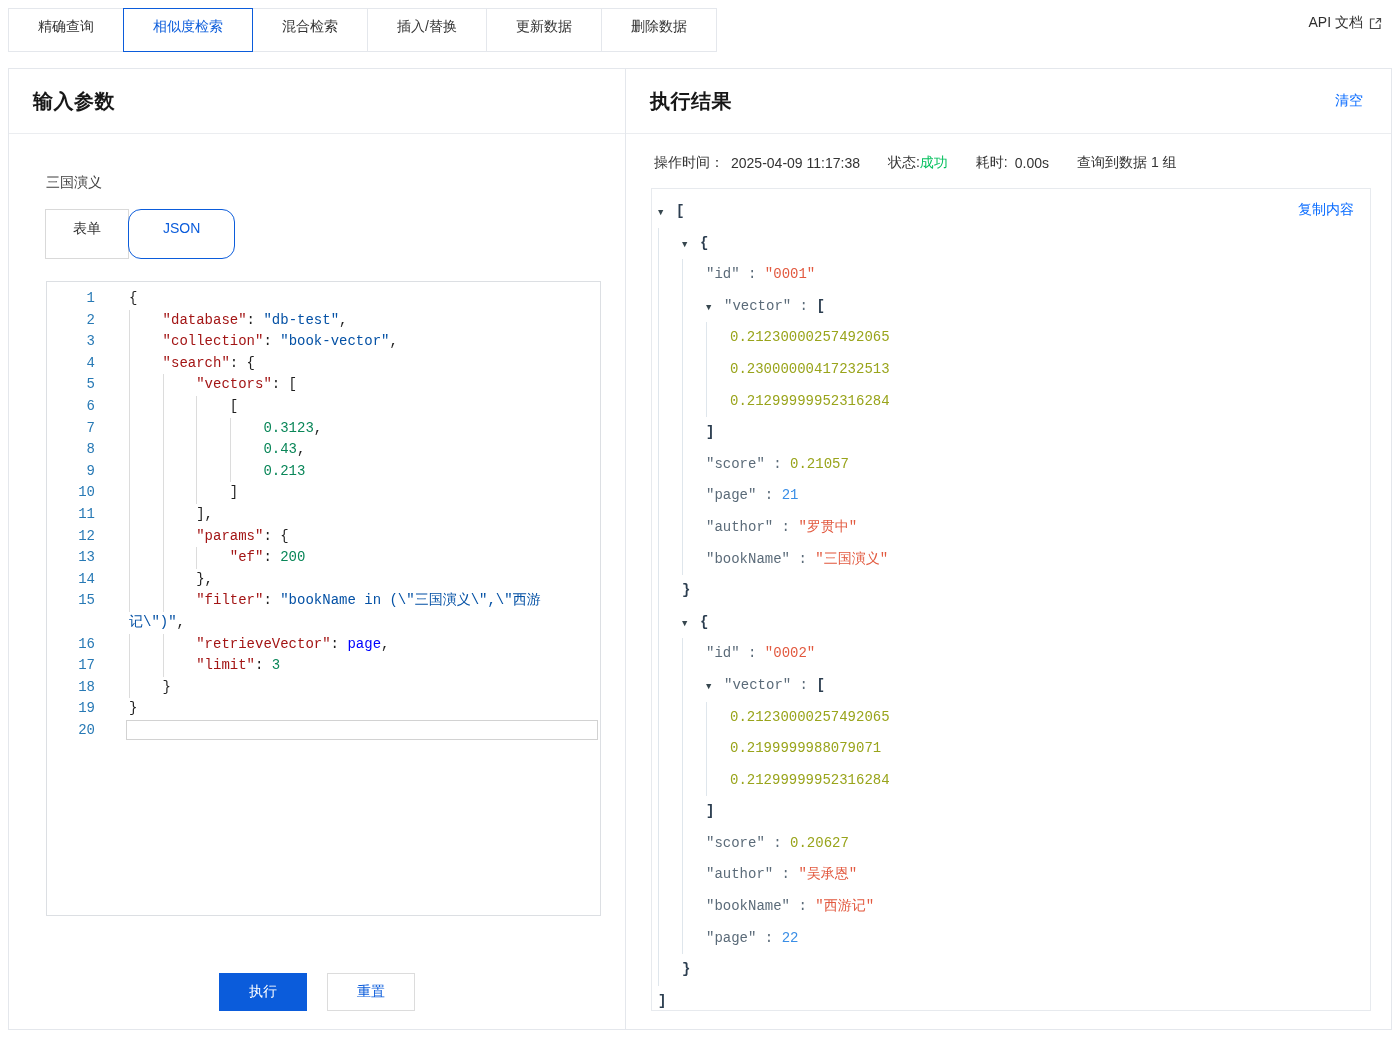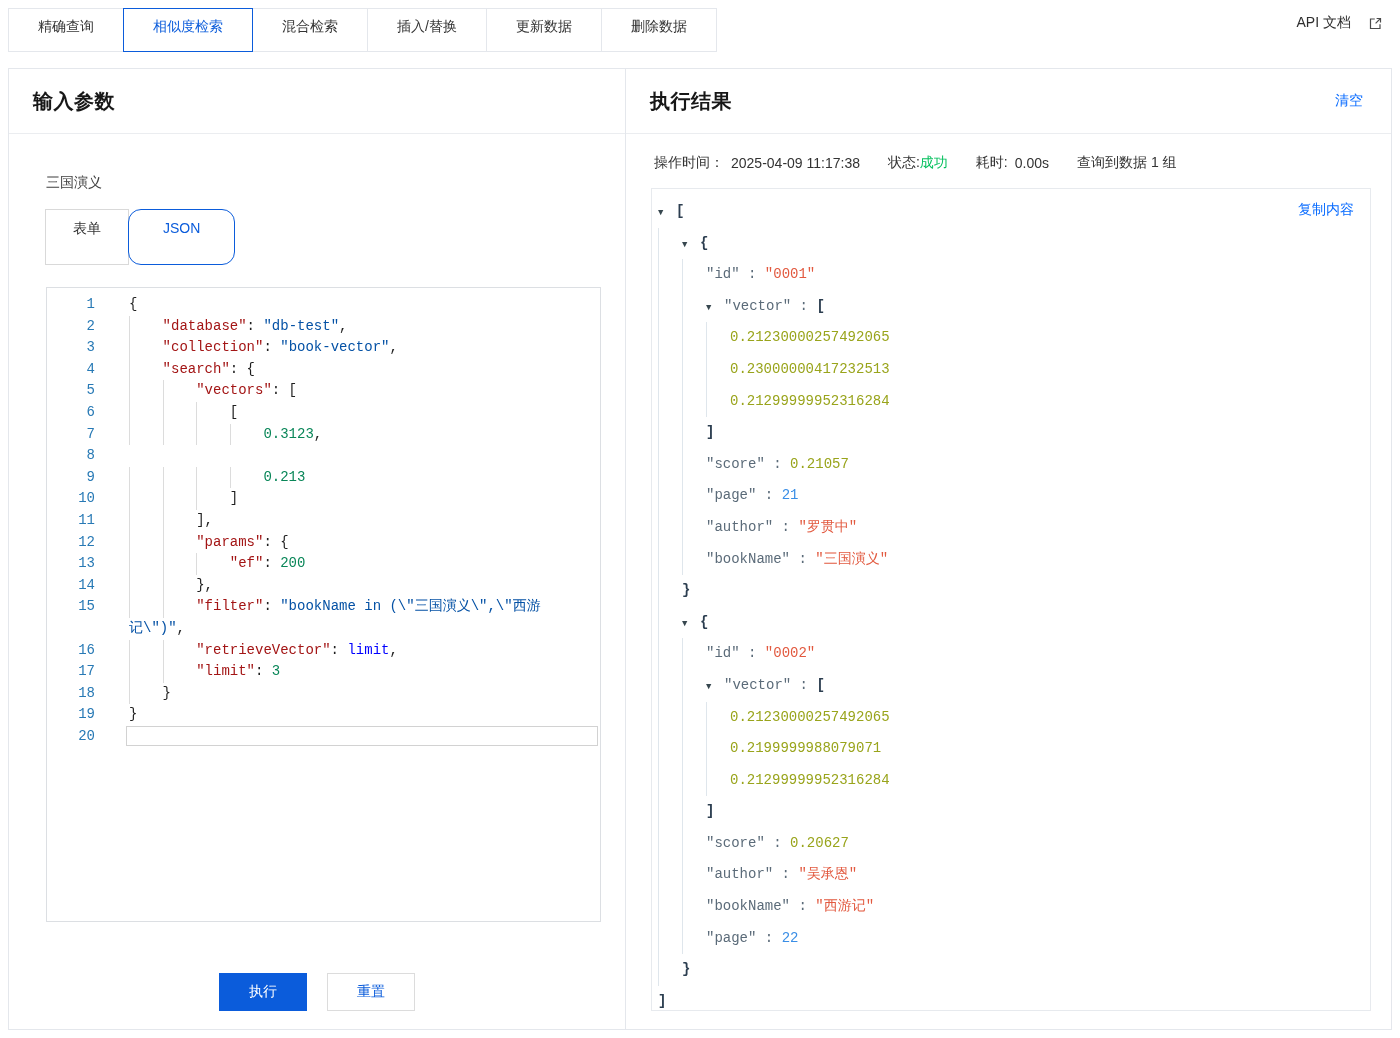--- a/index.html
+++ b/index.html
@@ -5,37 +5,37 @@
   html,body{margin:0;padding:0;background:#fff;}
   body{font-family:"Liberation Sans","DejaVu Sans",sans-serif;color:#333;}
   .page{position:relative;width:1400px;height:1038px;background:#fff;overflow:hidden;}
 
   
   .tabbar{position:absolute;top:8px;left:8px;display:flex;}
   .tab{height:44px;line-height:34px;box-sizing:border-box;padding:0 29px;font-size:14px;color:#333;
        background:#fff;border:1px solid #e4e7ec;margin-left:-1px;cursor:pointer;position:relative;white-space:nowrap;}
   .tab:first-child{margin-left:0;}
   .tab.active{color:var(--accent);border-color:var(--accent);z-index:2;}
-  .api{position:absolute;top:14px;right:18px;font-size:14px;color:#2e2e2e;display:flex;align-items:center;gap:18px;cursor:pointer;text-align:center;}
+  .api{position:absolute;top:14px;right:18px;font-size:14px;color:#2e2e2e;display:flex;align-items:center;gap:6px;cursor:pointer;text-align:center;}
   .api svg{display:block;}
 
   
   .card{position:absolute;left:8px;right:8px;top:68px;bottom:8px;border:1px solid #e4e7ec;background:#fff;display:flex;}
   .col-l{width:616px;flex:0 0 616px;border-right:1px solid #e4e7ec;display:flex;flex-direction:column;position:relative;}
   .col-r{flex:1;min-width:0;display:flex;flex-direction:column;}
   .phead{flex:0 0 64px;height:64px;display:flex;align-items:center;justify-content:space-between;
          padding:0 28px 0 24px;border-bottom:1px solid #ebedf0;}
   .ptitle{font-size:20px;font-weight:bold;color:#171717;letter-spacing:.5px;}
   .linklike{font-size:14px;color:var(--link);cursor:pointer;}
 
   
   .lbody{flex:1;padding-left:37px;position:relative;}
   .inlabel{margin-top:40px;font-size:14px;color:#404040;}
   .modes{display:flex;margin-top:17px;}
-  .mode{height:56px;line-height:36px;box-sizing:border-box;padding:0 27px;border:1px solid #d9d9d9;background:#fff;
+  .mode{height:50px;line-height:36px;box-sizing:border-box;padding:0 27px;border:1px solid #d9d9d9;background:#fff;
         font-size:14px;color:#333;cursor:pointer;margin-left:-1px;position:relative;}
   .mode.active{border-color:var(--accent);color:var(--accent);z-index:2;padding:0 34px;border-radius:13px;}
 
   
   .editor{margin-top:22px;width:555px;height:635px;box-sizing:border-box;border:1px solid #dcdfe3;
           font-family:"Liberation Mono","DejaVu Sans Mono",monospace;font-size:14px;padding-top:6px;
           overflow:hidden;cursor:text;background:#fff;}
   .eline{display:flex;height:21.6px;line-height:21.6px;white-space:pre;}
   .gut{flex:0 0 48px;text-align:right;color:var(--ed-ln);}
   .ecode{margin-left:34px;flex:1;}
@@ -105,30 +105,30 @@
           <div class="mode active">JSON</div>
         </div>
         <div class="editor" id="editor">
             <div class="eline"><span class="gut">1</span><div class="ecode"><span class="e-p">{</span></div></div>
             <div class="eline"><span class="gut">2</span><div class="ecode"><span class="g"></span><span class="e-k">"database"</span><span class="e-p">: </span><span class="e-s">"db-test"</span><span class="e-p">,</span></div></div>
             <div class="eline"><span class="gut">3</span><div class="ecode"><span class="g"></span><span class="e-k">"collection"</span><span class="e-p">: </span><span class="e-s">"book-vector"</span><span class="e-p">,</span></div></div>
             <div class="eline"><span class="gut">4</span><div class="ecode"><span class="g"></span><span class="e-k">"search"</span><span class="e-p">: {</span></div></div>
             <div class="eline"><span class="gut">5</span><div class="ecode"><span class="g"></span><span class="g"></span><span class="e-k">"vectors"</span><span class="e-p">: [</span></div></div>
             <div class="eline"><span class="gut">6</span><div class="ecode"><span class="g"></span><span class="g"></span><span class="g"></span><span class="e-p">[</span></div></div>
             <div class="eline"><span class="gut">7</span><div class="ecode"><span class="g"></span><span class="g"></span><span class="g"></span><span class="g"></span><span class="e-n">0.3123</span><span class="e-p">,</span></div></div>
-            <div class="eline"><span class="gut">8</span></div>
+            <div class="eline"><span class="gut">8</span><div class="ecode"><span class="g"></span><span class="g"></span><span class="g"></span><span class="g"></span><span class="e-n">0.43</span><span class="e-p">,</span></div></div>
             <div class="eline"><span class="gut">9</span><div class="ecode"><span class="g"></span><span class="g"></span><span class="g"></span><span class="g"></span><span class="e-n">0.213</span></div></div>
             <div class="eline"><span class="gut">10</span><div class="ecode"><span class="g"></span><span class="g"></span><span class="g"></span><span class="e-p">]</span></div></div>
             <div class="eline"><span class="gut">11</span><div class="ecode"><span class="g"></span><span class="g"></span><span class="e-p">],</span></div></div>
             <div class="eline"><span class="gut">12</span><div class="ecode"><span class="g"></span><span class="g"></span><span class="e-k">"params"</span><span class="e-p">: {</span></div></div>
             <div class="eline"><span class="gut">13</span><div class="ecode"><span class="g"></span><span class="g"></span><span class="g"></span><span class="e-k">"ef"</span><span class="e-p">: </span><span class="e-n">200</span></div></div>
             <div class="eline"><span class="gut">14</span><div class="ecode"><span class="g"></span><span class="g"></span><span class="e-p">},</span></div></div>
             <div class="eline"><span class="gut">15</span><div class="ecode"><span class="g"></span><span class="g"></span><span class="e-k">"filter"</span><span class="e-p">: </span><span class="e-s">"bookName in (\"三国演义\",\"西游</span></div></div>
             <div class="eline"><span class="gut"></span><div class="ecode"><span class="e-s">记\")"</span><span class="e-p">,</span></div></div>
-            <div class="eline"><span class="gut">16</span><div class="ecode"><span class="g"></span><span class="g"></span><span class="e-k">"retrieveVector"</span><span class="e-p">: </span><span class="e-b">limit</span><span class="e-p">,</span></div></div>
+            <div class="eline"><span class="gut">16</span><div class="ecode"><span class="g"></span><span class="g"></span><span class="e-k">"retrieveVector"</span><span class="e-p">: </span><span class="e-b">page</span><span class="e-p">,</span></div></div>
             <div class="eline"><span class="gut">17</span><div class="ecode"><span class="g"></span><span class="g"></span><span class="e-k">"limit"</span><span class="e-p">: </span><span class="e-n">3</span></div></div>
             <div class="eline"><span class="gut">18</span><div class="ecode"><span class="g"></span><span class="e-p">}</span></div></div>
             <div class="eline"><span class="gut">19</span><div class="ecode"><span class="e-p">}</span></div></div>
             <div class="eline cur"><span class="gut">20</span><div class="ecode"></div></div>
           </div>
       </div>
       <div class="btnrow">
         <button class="btn primary">执行</button>
         <button class="btn ghost">重置</button>
       </div>

